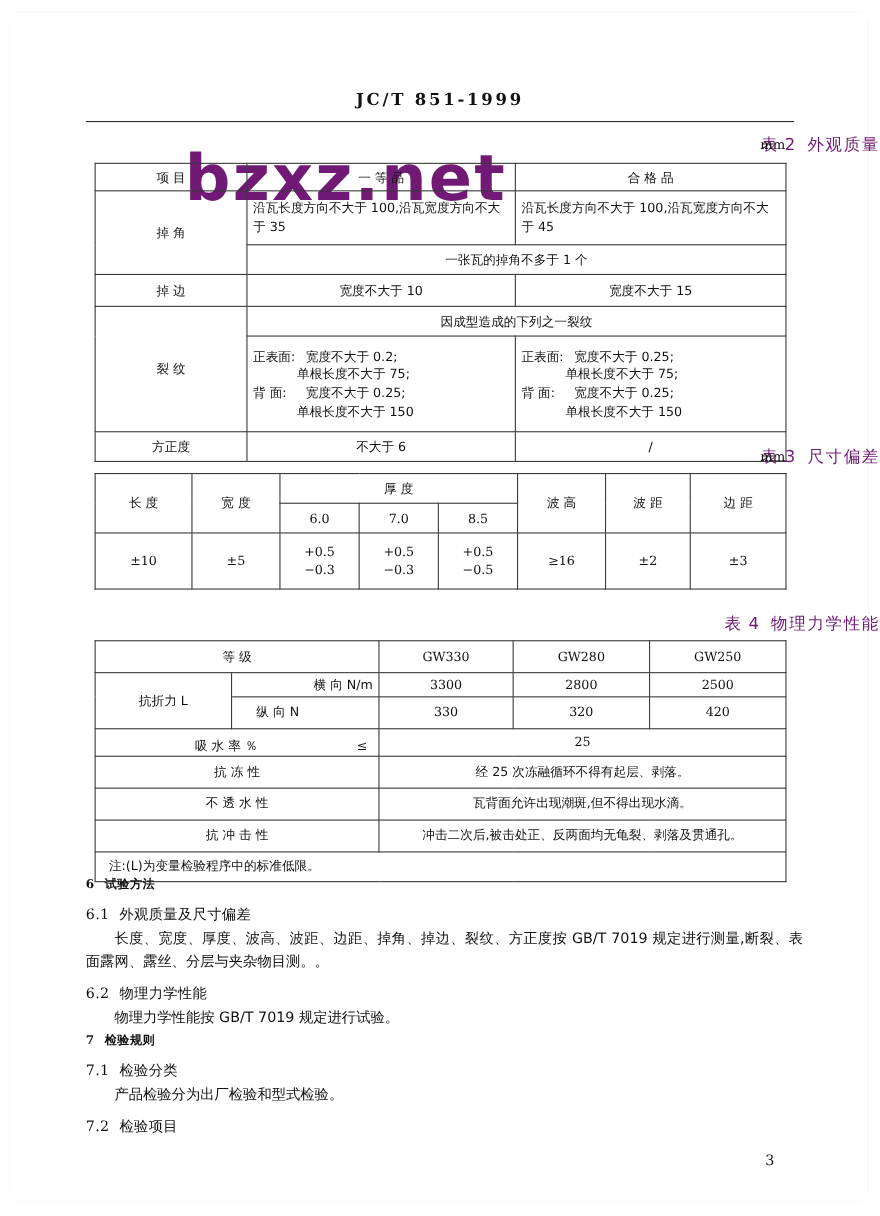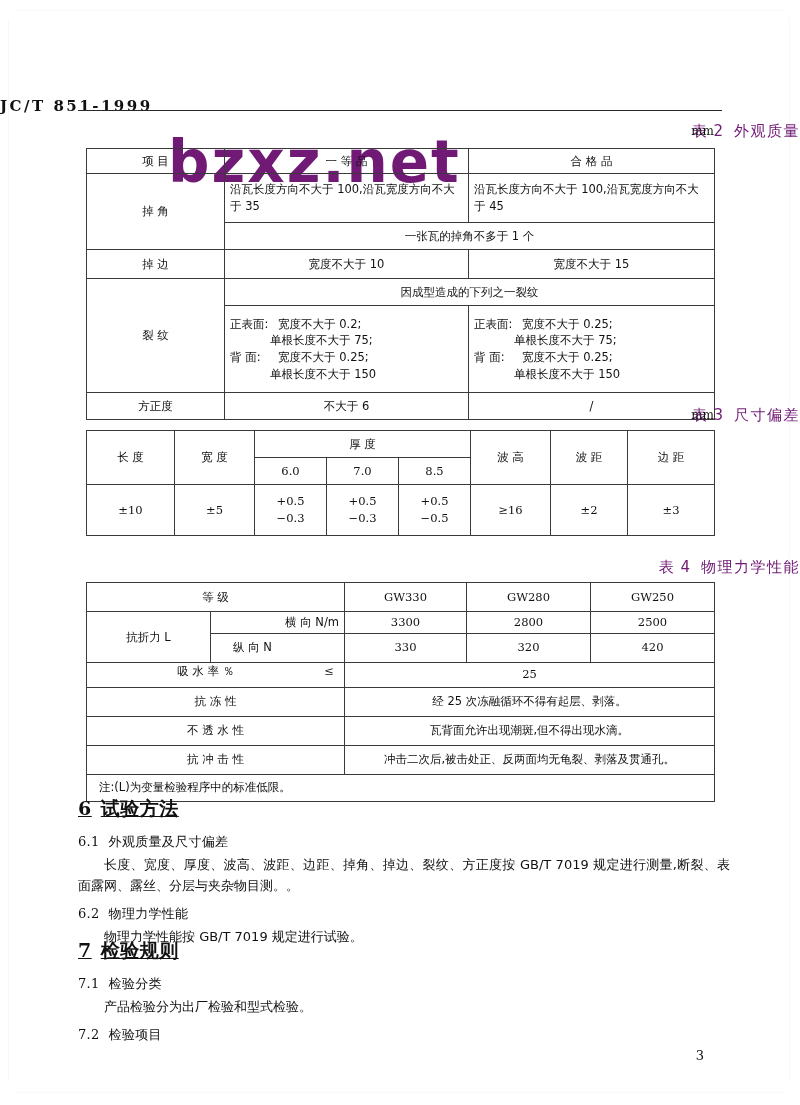--- a/index.html
+++ b/index.html
@@ -43,22 +43,22 @@
     user-select: none;
     white-space: nowrap;
   }
 
   .content { position: relative; z-index: 2; }
 
   
   .header {
     position: absolute;
     left: 0; right: 0;
-    top: 96px;
-    text-align: left;
+    top: 80px;
+    text-align: center;
   }
   .header-title {
     display: inline-block;
     font-family: "DejaVu Serif", "Liberation Serif", serif;
     font-weight: bold;
     font-size: 15px;
     letter-spacing: 2.5px;
     color: #111;
   }
   .header-rule {
@@ -122,24 +122,23 @@
   
   .body {
     position: absolute;
     left: 78px;
     right: 70px;
     color: #111;
     font-size: 13px;
   }
   .h2 {
     font-weight: bold;
-    font-size: 19px;
+    font-size: 11px;
     margin: 0 0 11px 0;
     letter-spacing: .5px;
-    text-decoration: underline;
   }
   .h2 .secnum { margin-right: 9px; font-family: "DejaVu Serif","Liberation Serif",serif; }
   .h3 {
     margin: 0 0 3px 0;
     font-size: 13px;
     letter-spacing: .3px;
   }
   .h3 .secnum { margin-right: 9px; font-family: "DejaVu Serif","Liberation Serif",serif; }
   .para {
     margin: 0 0 6px 0;
@@ -313,21 +312,21 @@
           <td class="c num">2500</td>
         </tr>
         <tr>
           <td class="l" style="height:24px;padding-left:22px;">纵   向   N</td>
           <td class="c num">330</td>
           <td class="c num">320</td>
           <td class="c num">420</td>
         </tr>
         <tr>
           <td colspan="2" style="height:24px;padding:0;">
-            <div style="display:flex;align-items:flex-start;height:100%;padding:0 10px 0 0;">
+            <div style="display:flex;align-items:flex-end;height:100%;padding:0 10px 0 0;">
               <span style="flex:1;text-align:center;">吸 水 率 ％</span>
               <span class="num">≤</span>
             </div>
           </td>
           <td class="c num" colspan="3">25</td>
         </tr>
         <tr>
           <td class="c" colspan="2" style="height:24px;">抗   冻   性</td>
           <td class="c" colspan="3">经 25 次冻融循环不得有起层、剥落。</td>
         </tr>

